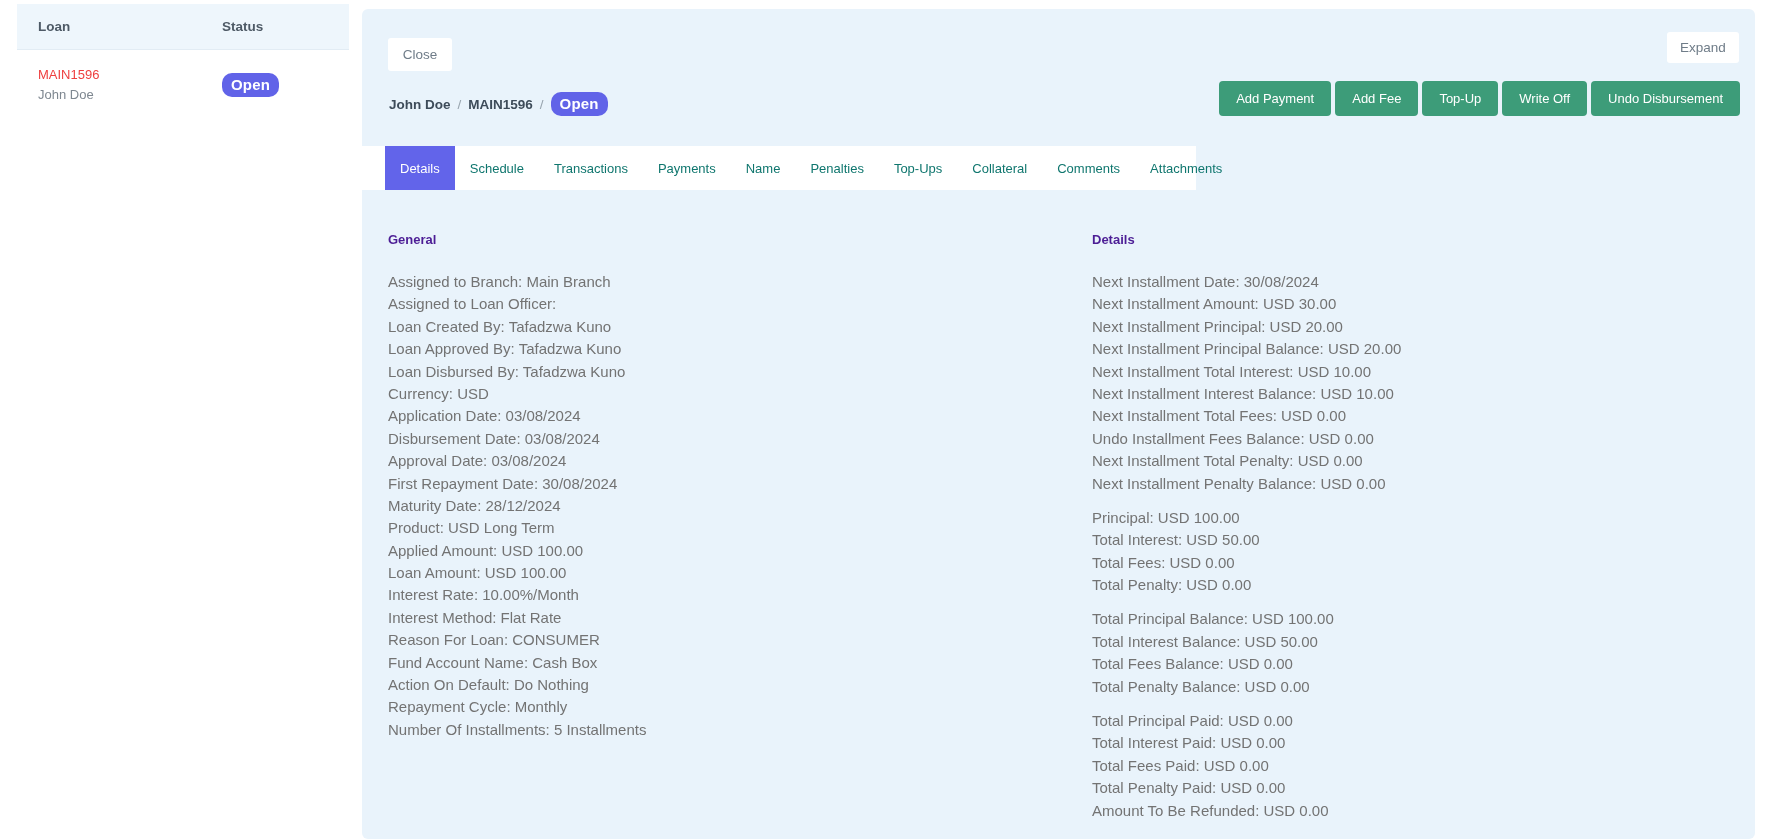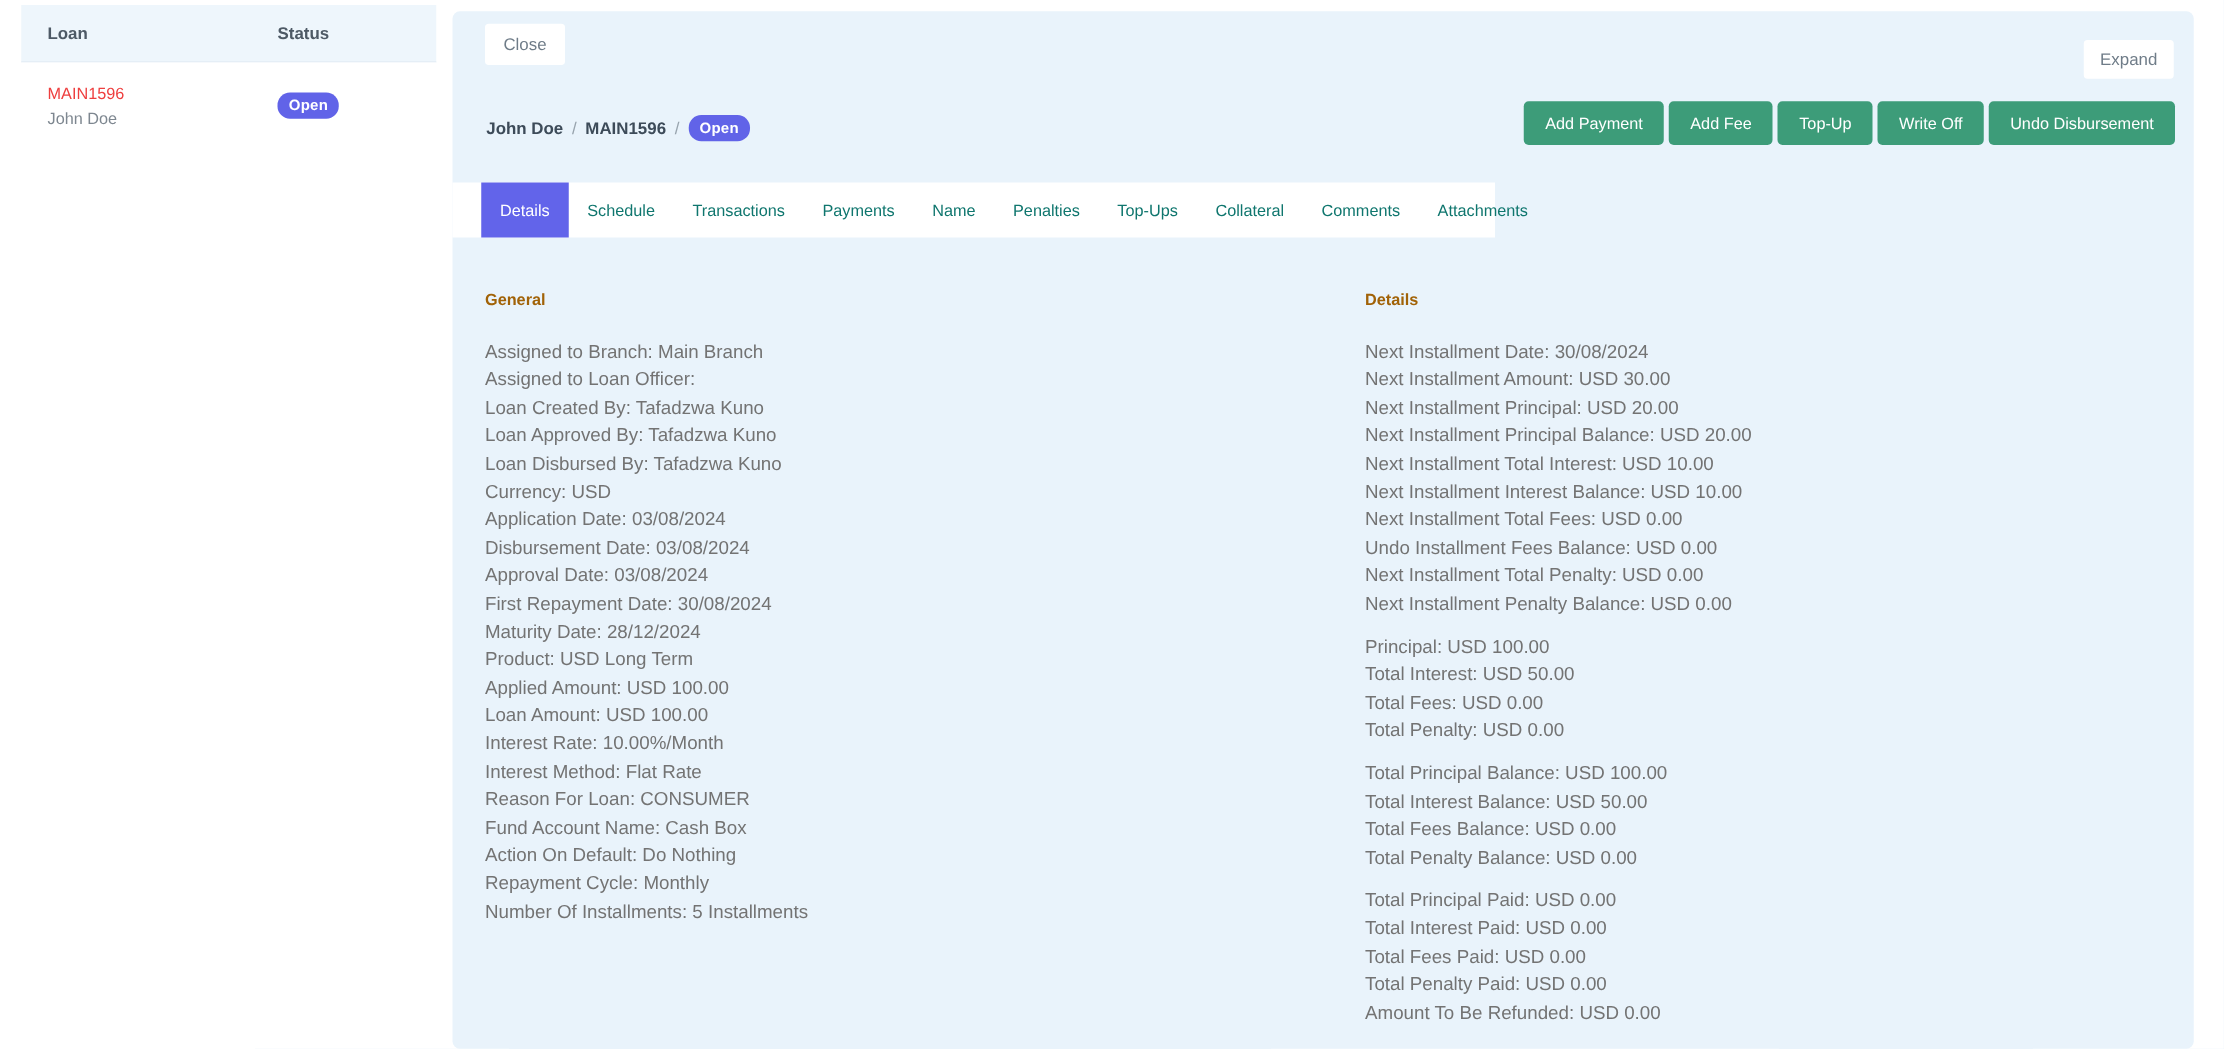--- a/index.html
+++ b/index.html
@@ -32,40 +32,40 @@
     padding-top: 17px; padding-bottom: 14px;
     background: #ffffff;
     cursor: pointer;
   }
   .loan-id { font-size: 13px; color: #ee3f3f; }
   .borrower { font-size: 13px; color: #7e8790; margin-top: 5px; }
 
   .badge {
     display: inline-block;
     background: #6163e8; color: #ffffff;
-    font-size: 12px; font-weight: bold;
+    font-size: 15px; font-weight: bold;
     padding: 3px 9px 4px 9px;
     border-radius: 10px;
     letter-spacing: 0.2px;
   }
 
   
   .panel {
     position: absolute; left: 362px; top: 9px;
     width: 1393px; height: 830px;
     background: #e9f3fb;
     border-radius: 6px;
   }
   .btn-white {
     background: #ffffff; border: none; border-radius: 3px;
     color: #6f7c88; font-size: 13.5px;
     font-family: "Liberation Sans", sans-serif;
     cursor: pointer;
   }
-  .btn-close  { position: absolute; left: 26px;  top: 10px; width: 64px; height: 33px; }
+  .btn-close  { position: absolute; left: 26px;  top: 29px; width: 64px; height: 33px; }
   .btn-expand { position: absolute; right: 16px; top: 23px; width: 72px; height: 31px; }
 
   .breadcrumb {
     position: absolute; left: 27px; top: 83px;
     display: flex; align-items: center; gap: 7px;
     font-size: 13.5px; font-weight: bold; color: #3d4b59;
   }
   .breadcrumb .sep { color: #97a3ad; font-weight: normal; }
 
   .actions {
@@ -97,21 +97,21 @@
     cursor: pointer;
     white-space: nowrap;
   }
   .tab.active { background: #6264ea; color: #ffffff; }
 
   
   .section { position: absolute; top: 223px; }
   .section-general { left: 26px;  width: 560px; }
   .section-details { left: 730px; width: 560px; }
   .section-title {
-    font-size: 13px; font-weight: bold; color: #a16207;
+    font-size: 13px; font-weight: bold; color: #4c1d95;
     margin: 0 0 24px 0;
   }
   .lines { list-style: none; margin: 0; padding: 0; }
   .lines li {
     font-size: 15px; color: #737373;
     line-height: 22.4px; height: 22.4px;
     white-space: nowrap;
   }
   .lines li.gap { margin-top: 12px; }
 </style>

